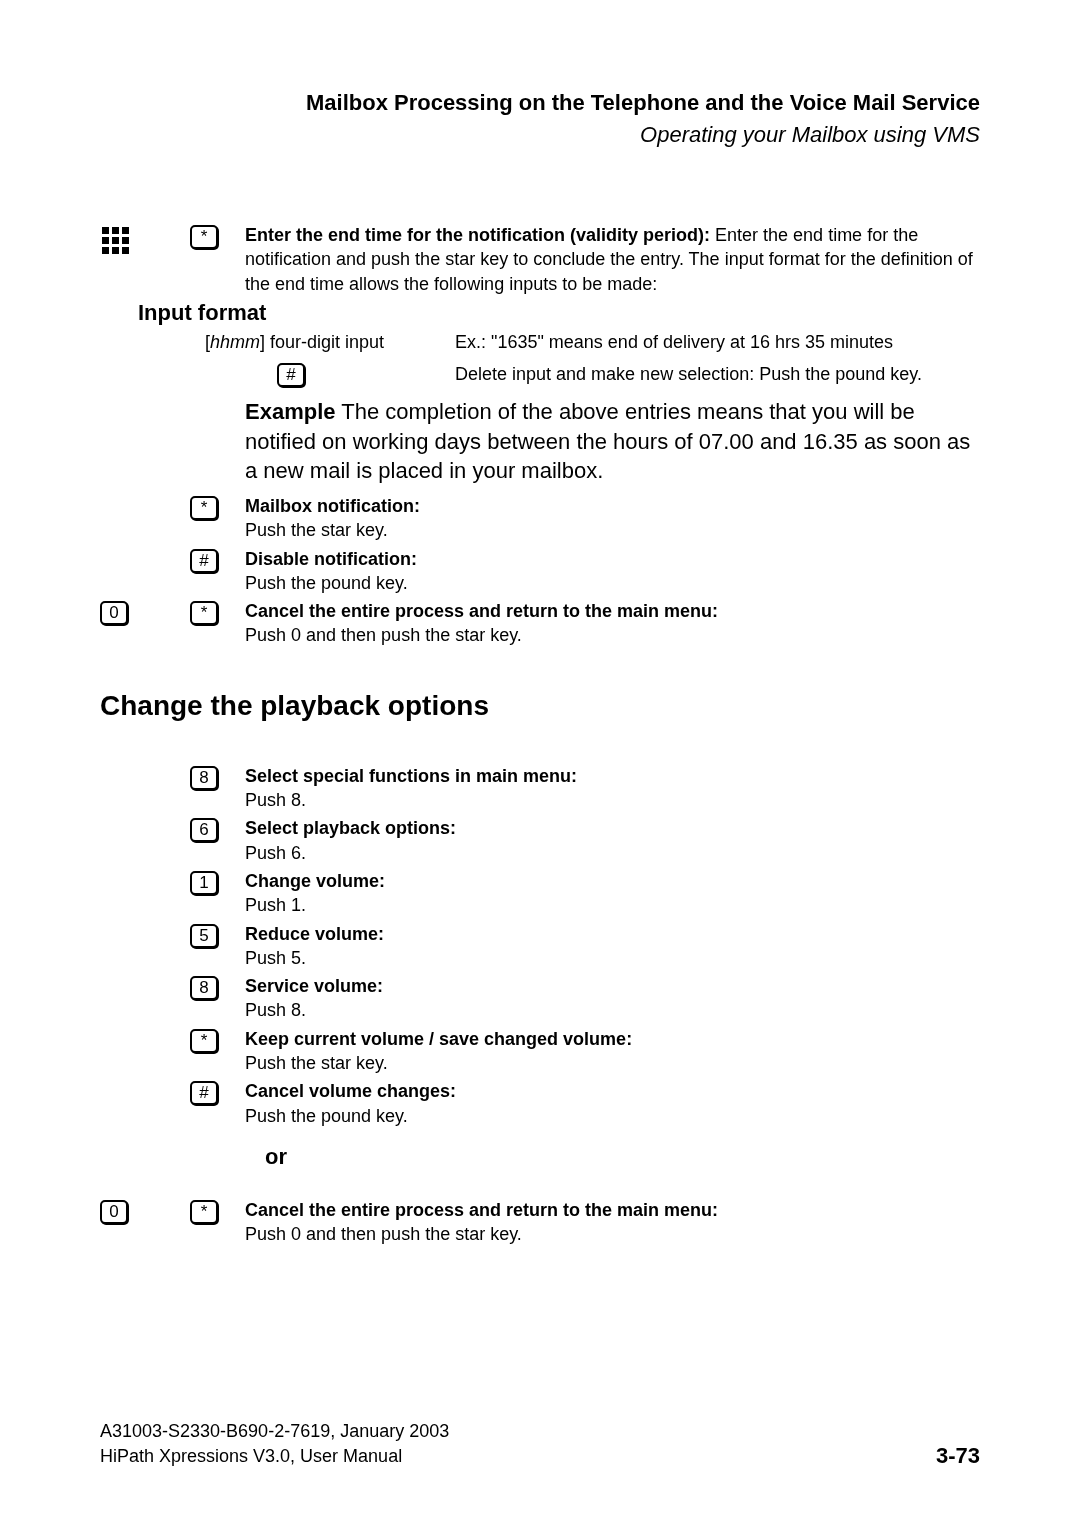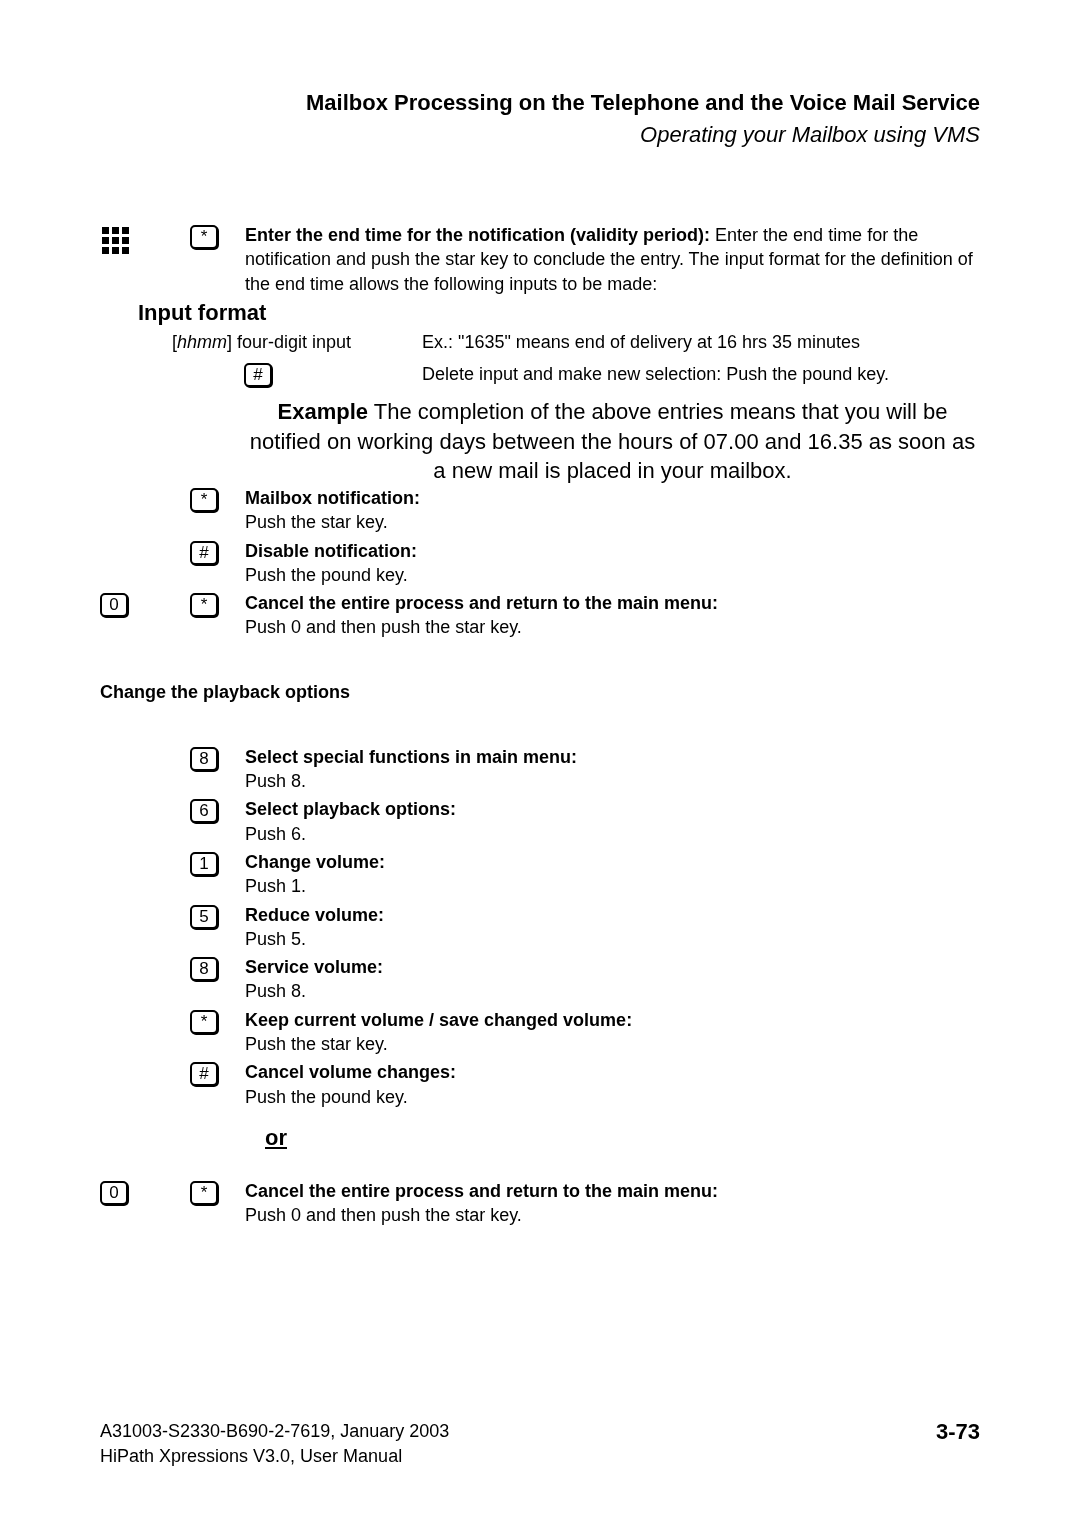--- a/index.html
+++ b/index.html
@@ -67,62 +67,61 @@
     .keypad-icon svg { width: 32px; height: 32px; }
     .section-label {
       font-weight: bold;
       font-size: 22px;
       margin-top: 4px;
       margin-bottom: 6px;
       margin-left: 38px;
     }
     .format-row {
       display: flex;
-      margin-left: 72px;
+      margin-left: 105px;
       margin-bottom: 10px;
       align-items: center;
     }
     .format-left {
       width: 250px;
       font-size: 18px;
     }
     .format-right {
       font-size: 18px;
       flex: 1;
     }
     .example-block {
       margin-left: 145px;
-      text-align: center;
+      margin-bottom: 8px;
     }
     .example-block .ex-text {
       font-size: 22px;
       line-height: 1.35;
     }
     .playback-heading {
       font-weight: bold;
-      font-size: 18px;
+      font-size: 28px;
       margin-top: 42px;
       margin-bottom: 42px;
     }
     .or-text {
       font-weight: bold;
       font-size: 22px;
       margin-left: 165px;
       margin-top: 16px;
       margin-bottom: 28px;
-      text-decoration: underline;
     }
     .footer {
       position: absolute;
       bottom: 60px;
       left: 100px;
       right: 100px;
       display: flex;
       justify-content: space-between;
-      align-items: flex-start;
+      align-items: flex-end;
       font-size: 18px;
       gap: 46px;
     }
     .footer-left { line-height: 1.4; }
     .footer-right { font-weight: bold; font-size: 22px; }
   </style>
 </head>
 <body>
 
 <div class="header-title">Mailbox Processing on the Telephone and the Voice Mail Service</div>

